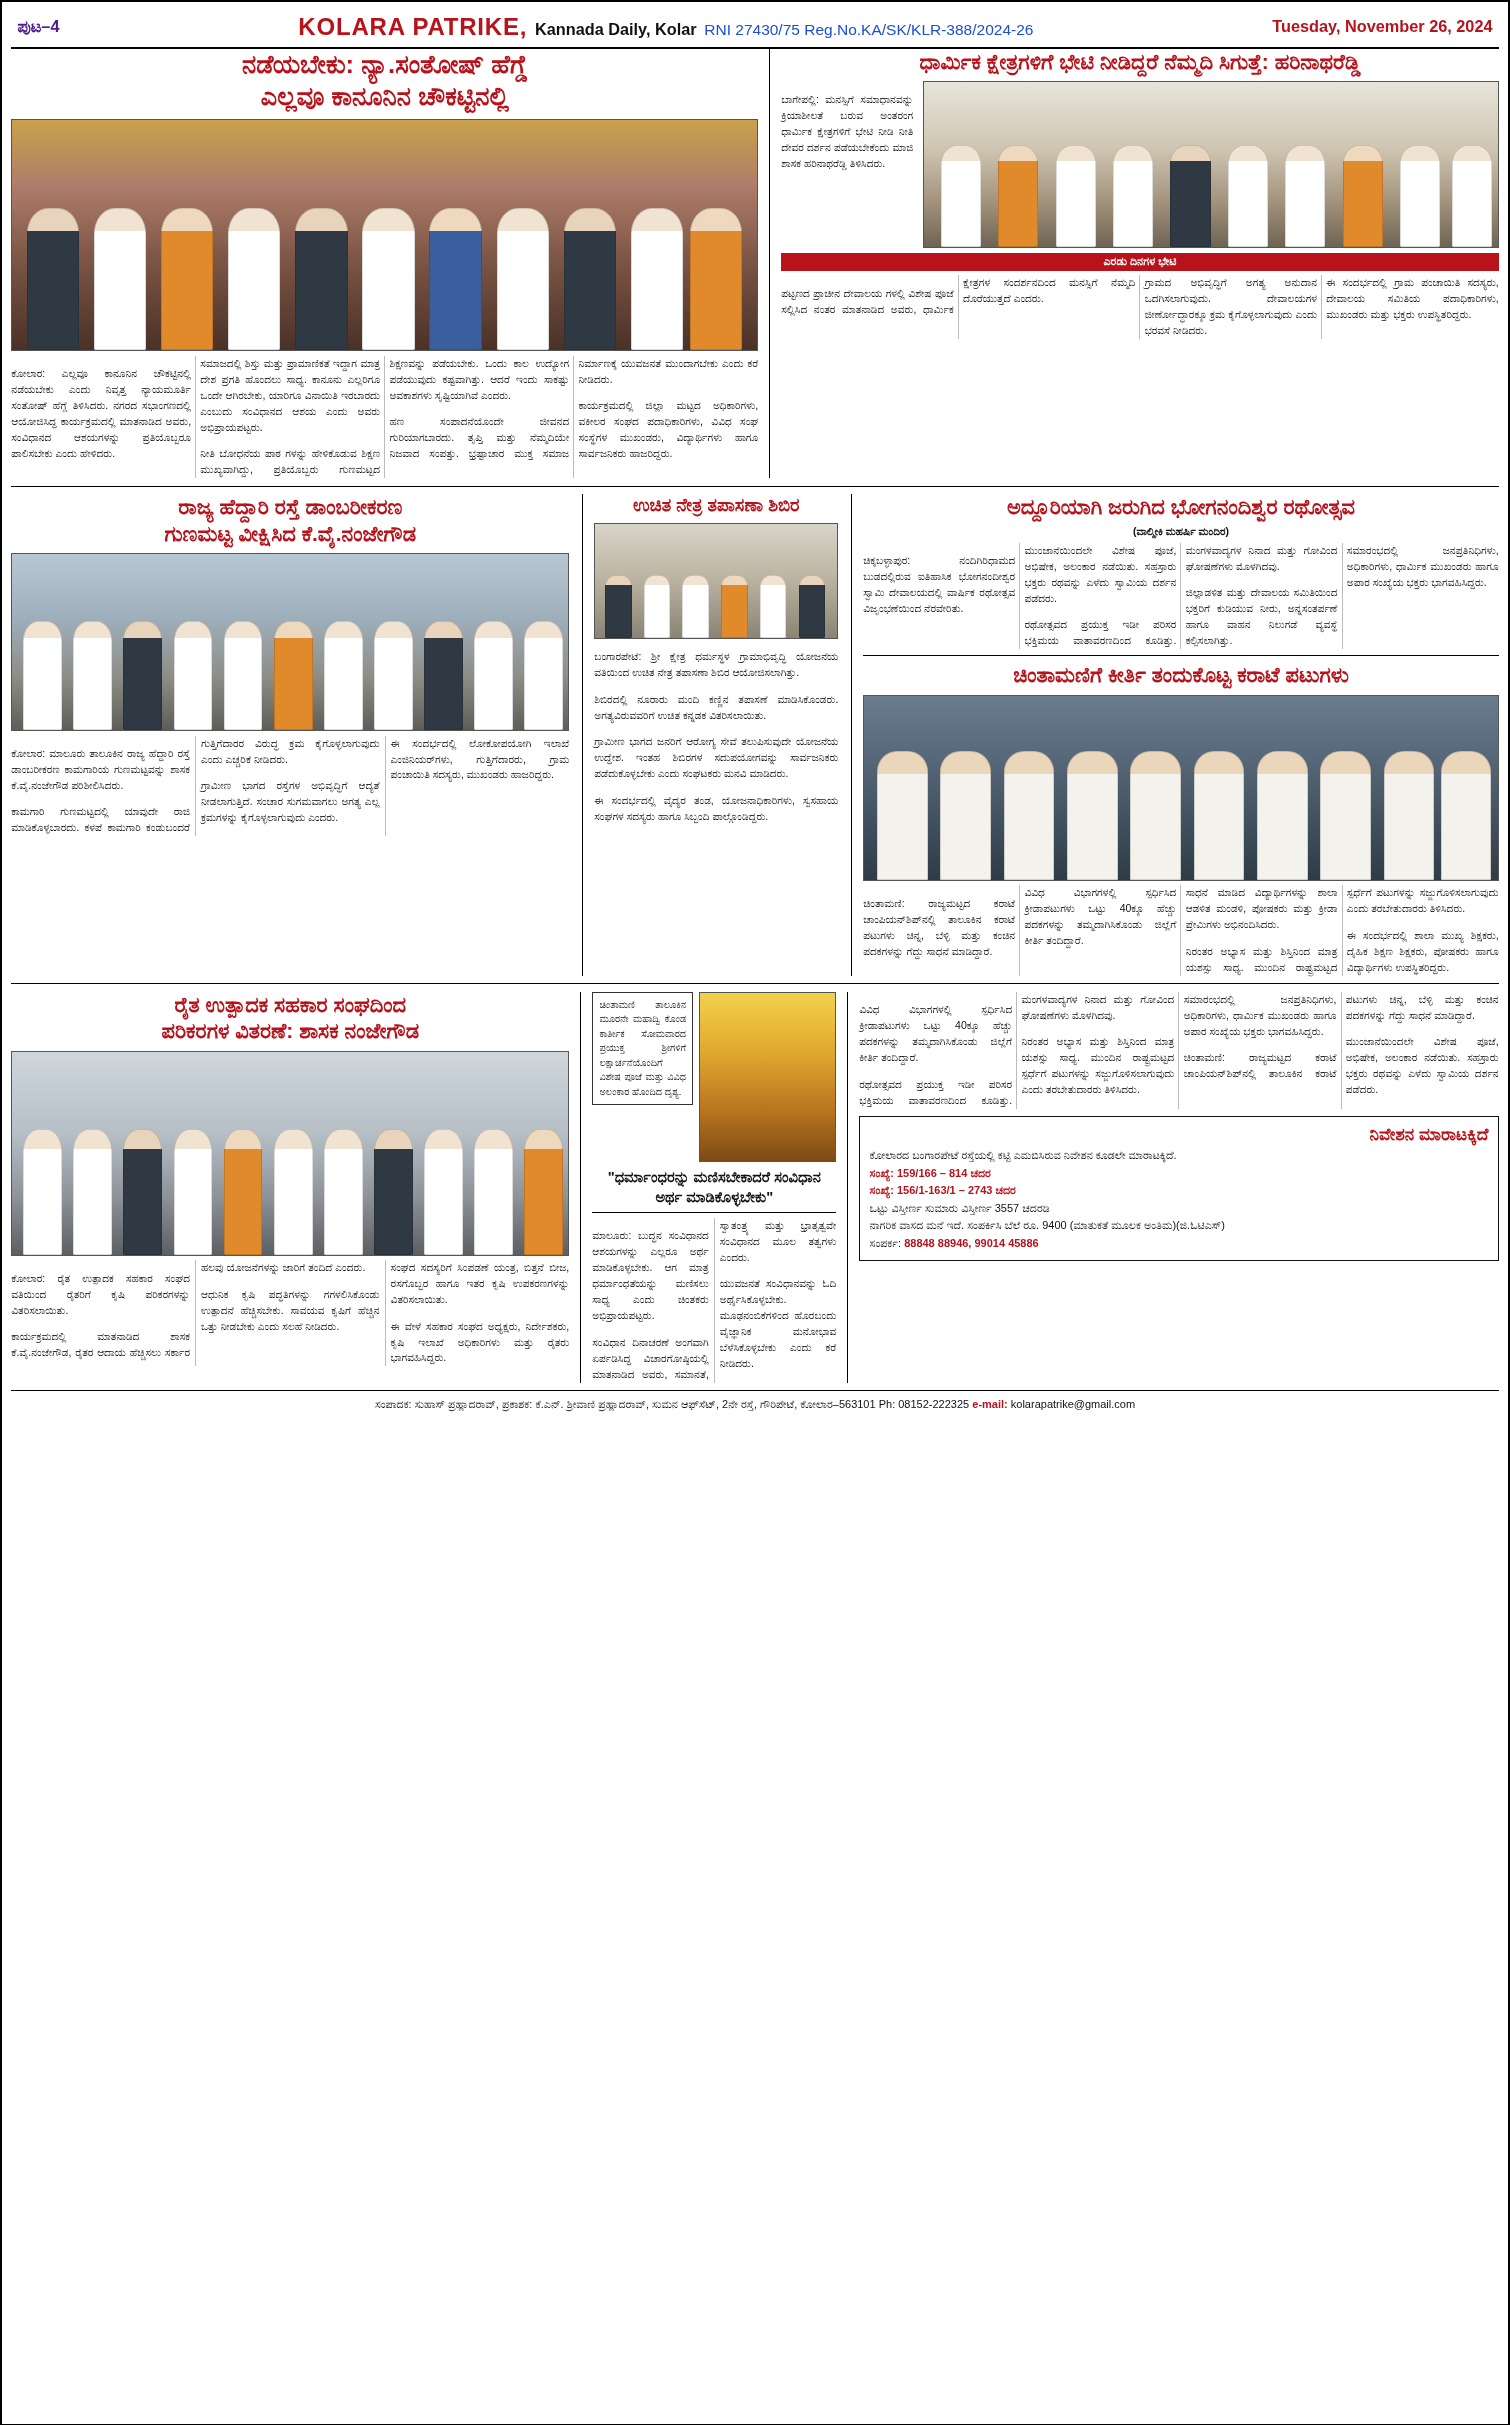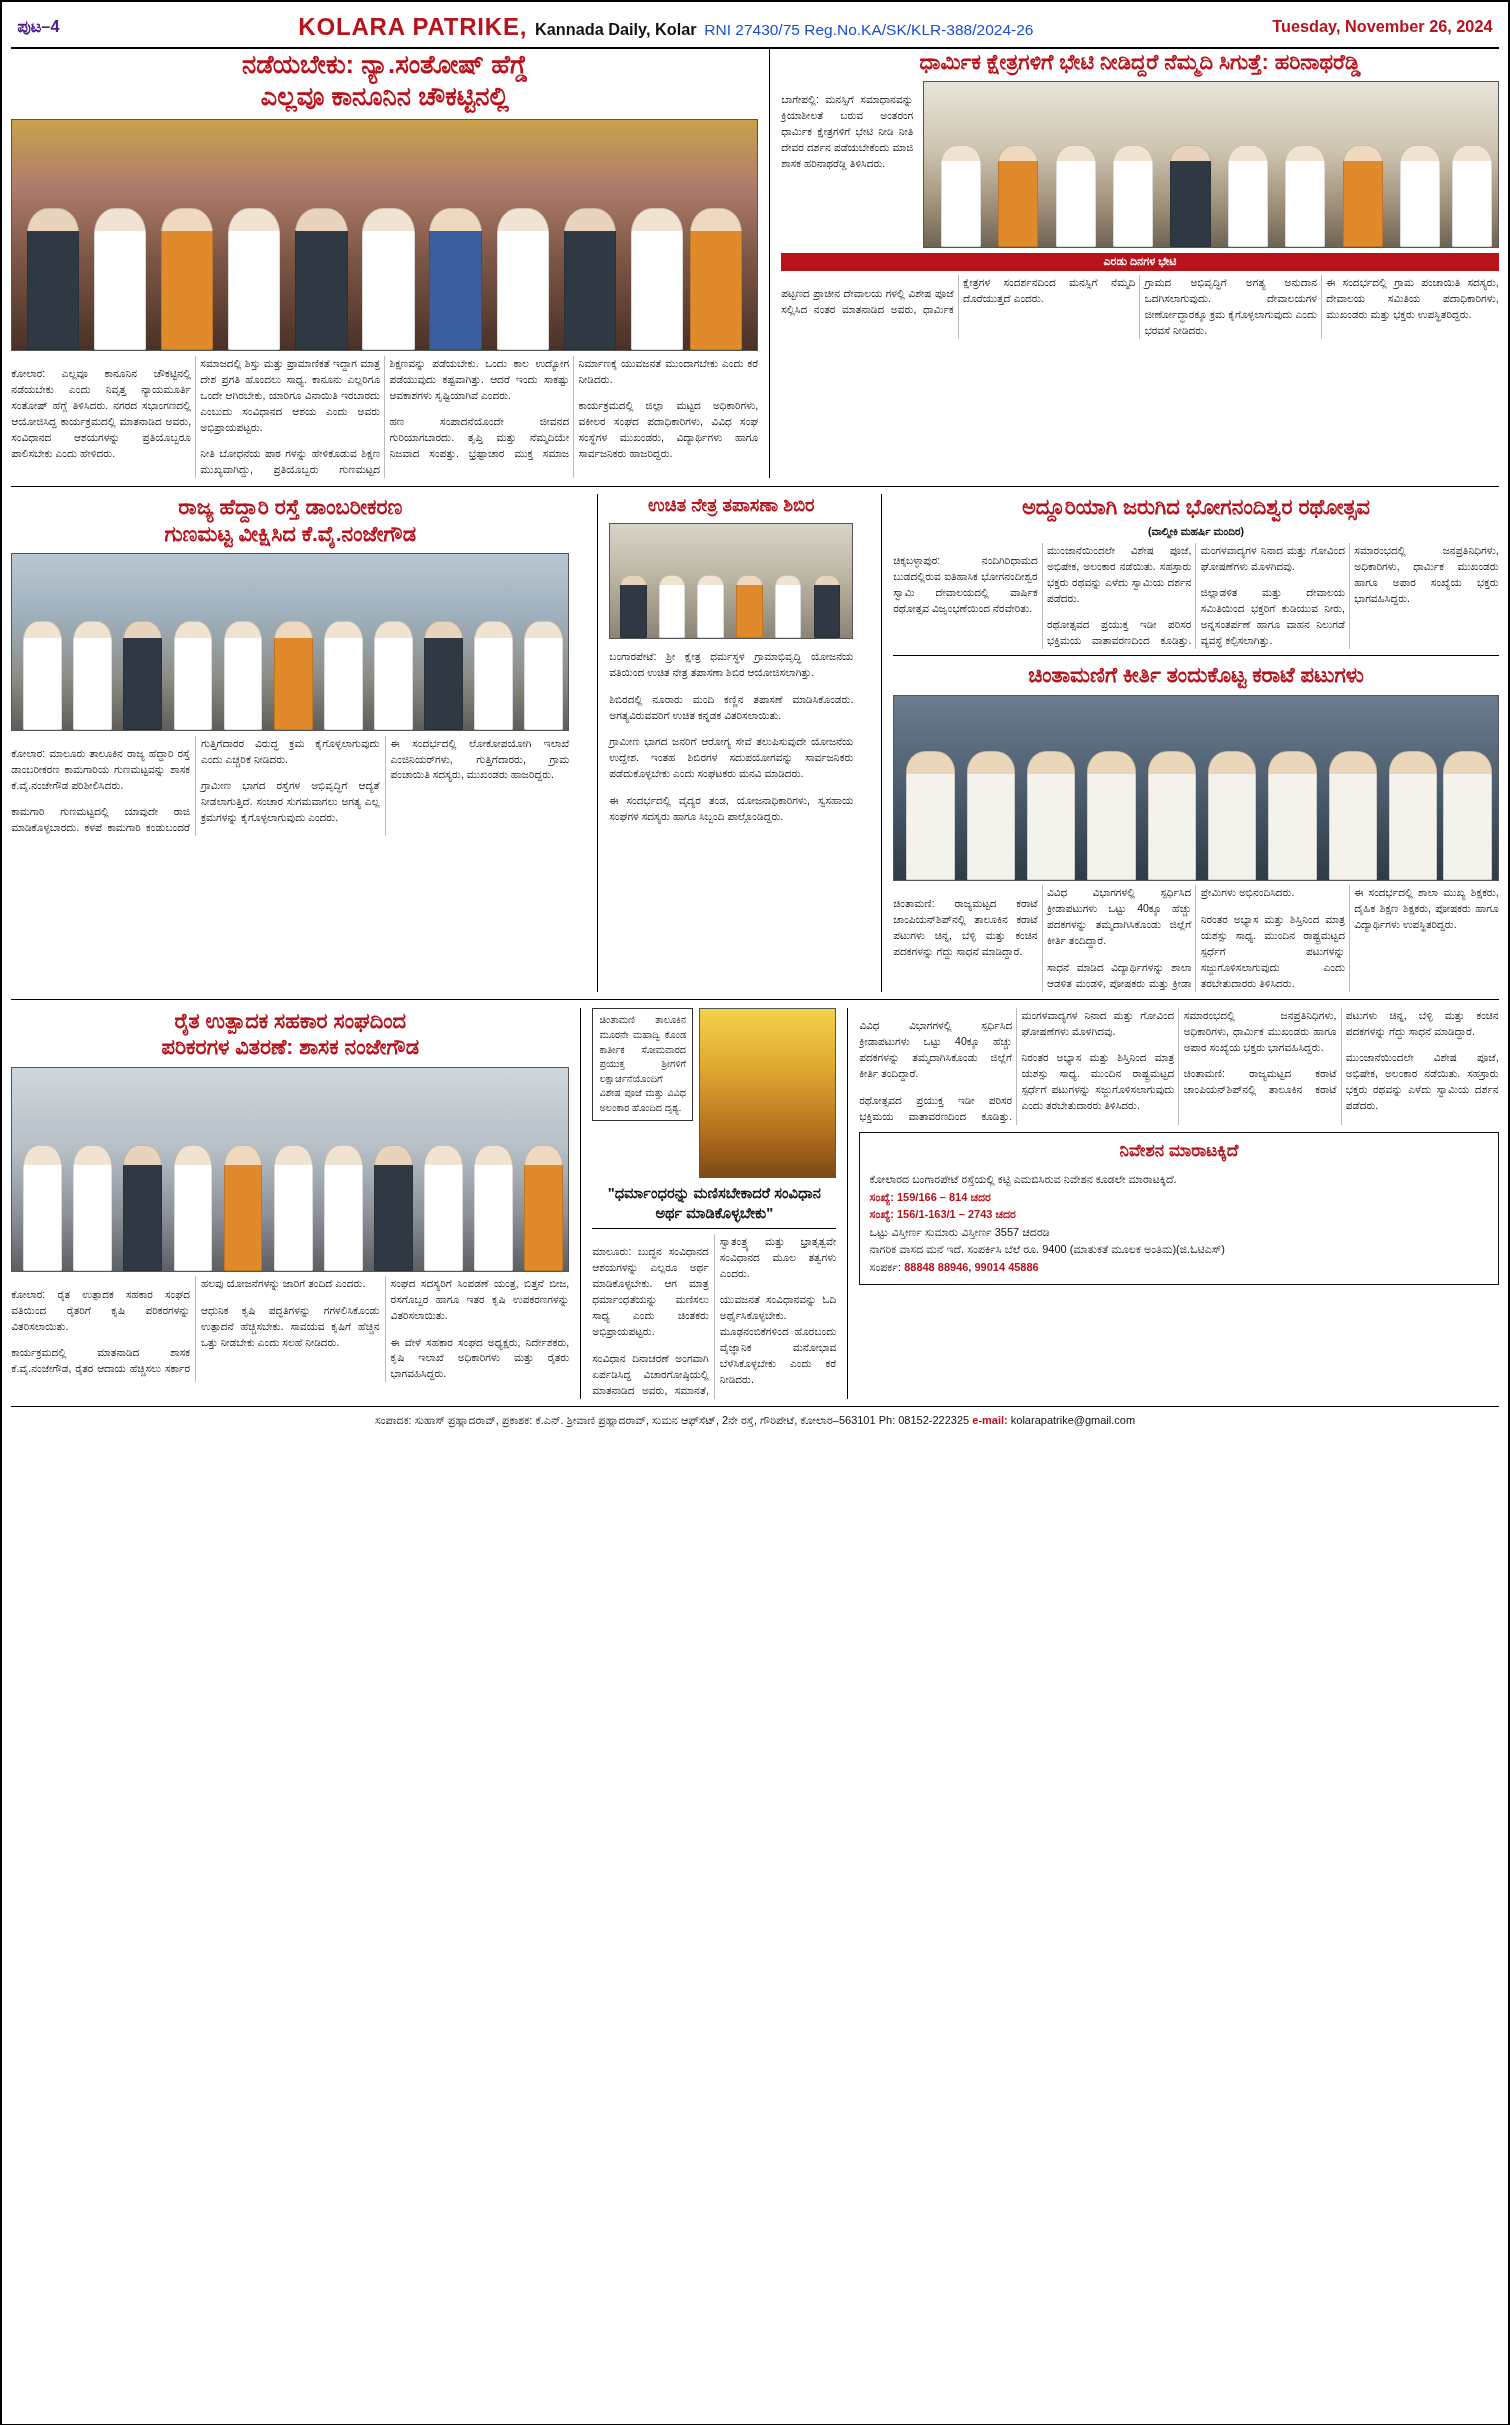--- a/index.html
+++ b/index.html
@@ -115,44 +115,44 @@
     grid-template-columns:747px 1fr;
     gap:11px;
     border-bottom:1.5px solid #000;
     padding-bottom:7.7px;
   }
   .colsep { border-left:1.5px solid #000; padding-left:11px; }
 
   .mid {
     display:grid;
     grid-template-columns:558px 256px 1fr;
-    gap:28px;
+    gap:13px;
     padding-top:7.7px;
     border-bottom:1.5px solid #000;
     padding-bottom:7.7px;
   }
   .bottom {
     display:grid;
     grid-template-columns:558px 256px 1fr;
     gap:11px;
     padding-top:7.7px;
   }
 
   .notice {
     border:1.5px solid #111;
     padding:7.7px 9.3px;
     margin-top:7.7px;
     background:#fff;
   }
   .notice .nt {
-    text-align:center;
+    text-align:right;
     font-weight:bold;
     font-size:17px;
     color:#111;
-    margin-bottom:10px;
+    margin-bottom:2px;
   }
   .notice .nline { font-size:11px; line-height:1.6; text-align:justify; }
   .notice .nhi { color:#b8121b; font-weight:bold; }
 
   .boxquote {
     font-size:14.7px;
     font-weight:bold;
     text-align:center;
     line-height:1.35;
     margin-top:6.2px;

